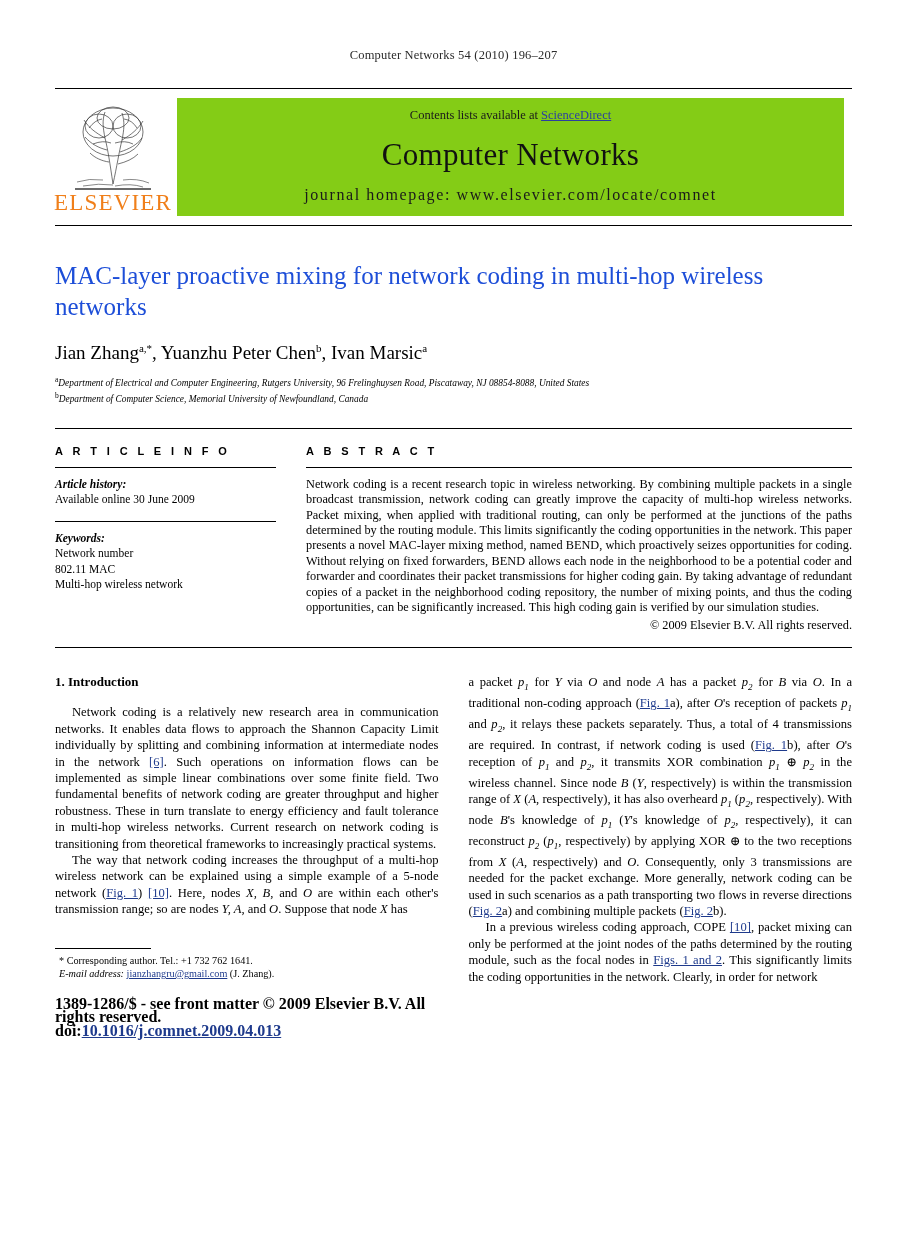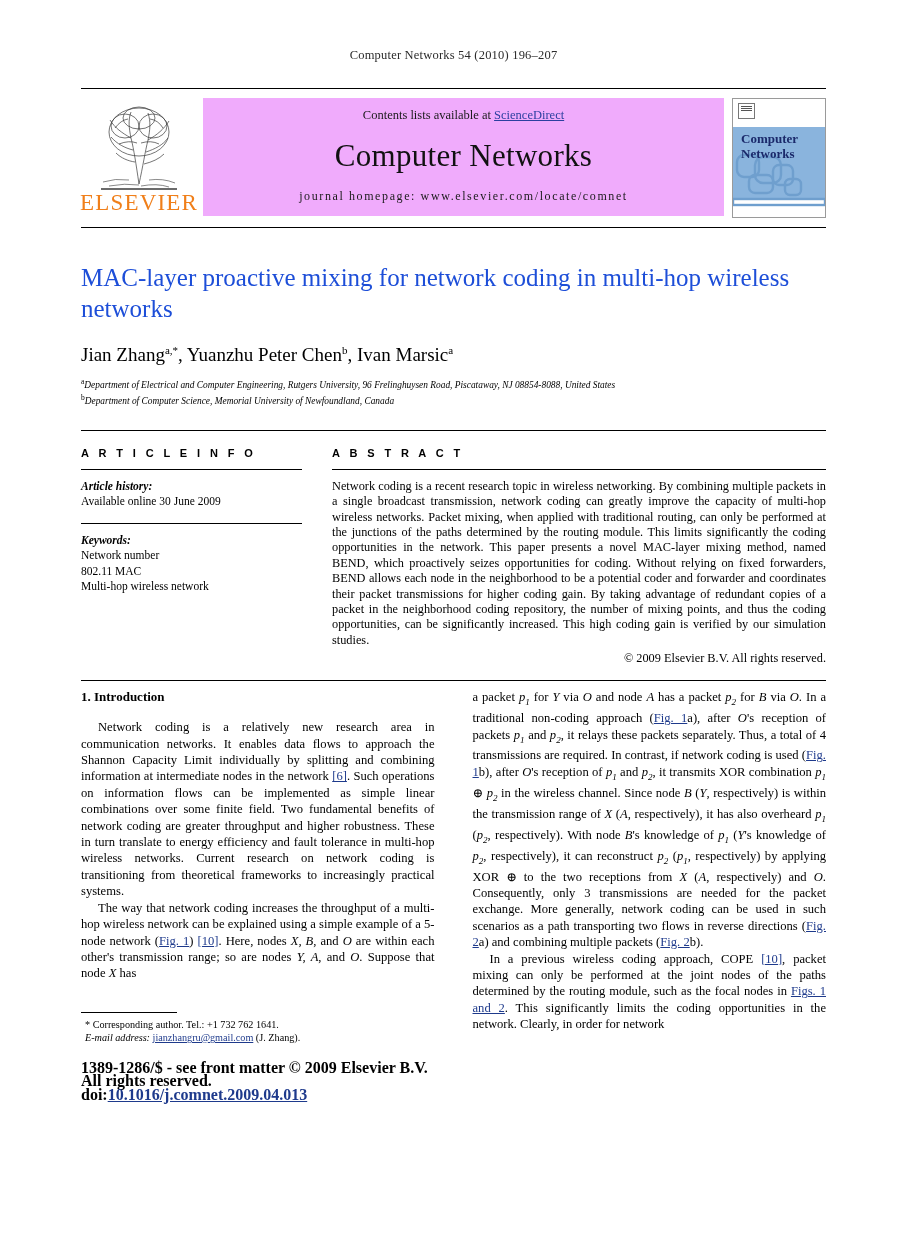--- a/index.html
+++ b/index.html
@@ -13,21 +13,21 @@
     font-family: "Liberation Serif", "DejaVu Serif", serif;
     color: #000000;
     overflow: hidden;
     position: relative;
   }
   .page {
     position: relative;
     width: 907px;
     height: 1238px;
     box-sizing: border-box;
-    padding: 0 81px;
+    padding: 0 55px;
   }
 
   
   .running-head {
     text-align: center;
     font-size: 12.5px;
     color: #2b2b2b;
     padding-top: 48px;
     letter-spacing: 0.2px;
   }
@@ -57,21 +57,21 @@
   .elsevier-word {
     font-family: "Liberation Serif", serif;
     color: #F07F1A;
     font-size: 23px;
     letter-spacing: 1.2px;
     line-height: 1;
     margin-top: 1px;
   }
   .journal-band {
     flex: 1 1 auto;
-    background: #f0abfc;
+    background: #84cc16;
     margin-left: 6px;
     margin-right: 8px;
     display: flex;
     flex-direction: column;
     align-items: center;
     justify-content: space-between;
     padding: 10px 0 12px 0;
     height: 118px;
     box-sizing: border-box;
   }
@@ -82,21 +82,21 @@
   .sd-link {
     color: #2B3FA0;
   }
   .journal-name {
     font-size: 31px;
     letter-spacing: 0.3px;
     color: #111;
     font-family: "Liberation Serif", serif;
   }
   .homepage-line {
-    font-size: 12px;
+    font-size: 16px;
     letter-spacing: 1.6px;
     color: #1a1a1a;
   }
   .cover-thumb {
     flex: 0 0 92px;
     width: 92px;
     height: 118px;
     border: 1px solid #9a9a9a;
     background: #ffffff;
     position: relative;
@@ -211,23 +211,23 @@
     font-size: 12.3px;
     margin-top: 3px;
   }
   .info-abstract-bottom {
     border-bottom: 1.6px solid #000;
     margin-top: 14px;
   }
 
   
   .body-cols {
-    margin-top: 8px;
-    display: flex;
-    gap: 38px;
+    margin-top: 26px;
+    display: flex;
+    gap: 30px;
     position: relative;
   }
   .col {
     flex: 1 1 0;
     width: 385px;
   }
   .head2 {
     font-size: 13px;
     font-weight: bold;
     font-family: "Liberation Serif", serif;
@@ -310,36 +310,20 @@
     </div>
 
     <div class="journal-band">
       <div class="contents-line">
         <span>Contents lists available at </span><a class="sd-link" href="#">ScienceDirect</a>
       </div>
       <div class="journal-name">Computer Networks</div>
       <div class="homepage-line">journal homepage: www.elsevier.com/locate/comnet</div>
     </div>
 
-    <div class="cover-thumb">
-      <div class="cover-top-logo"></div>
-      <div class="cover-band"></div>
-      <svg class="cover-shapes" viewBox="0 0 92 118" style="position:absolute;left:0;top:0;width:92px;height:118px;z-index:2">
-        <rect x="4" y="56" width="22" height="22" rx="7"></rect>
-        <rect x="22" y="58" width="26" height="26" rx="8"></rect>
-        <rect x="40" y="66" width="20" height="20" rx="6"></rect>
-        <rect x="16" y="76" width="24" height="18" rx="6"></rect>
-        <rect x="52" y="80" width="16" height="16" rx="5"></rect>
-        <rect x="0" y="100" width="92" height="6" fill="#dce9f6" stroke="none"></rect>
-      </svg>
-      <div class="cover-title">
-        <span>Computer</span><br>
-        <span>Networks</span>
-      </div>
-    </div>
   </div>
 
   <div class="masthead-rule"></div>
 
   <div class="title-block">
     <h1 class="paper-title">MAC-layer proactive mixing for network coding in multi-hop wireless networks</h1>
 
     <div class="authors">
       <span>Jian Zhang</span><sup>a,*</sup><span>, </span><span>Yuanzhu Peter Chen</span><sup>b</sup><span>, </span><span>Ivan Marsic</span><sup>a</sup>
     </div>

